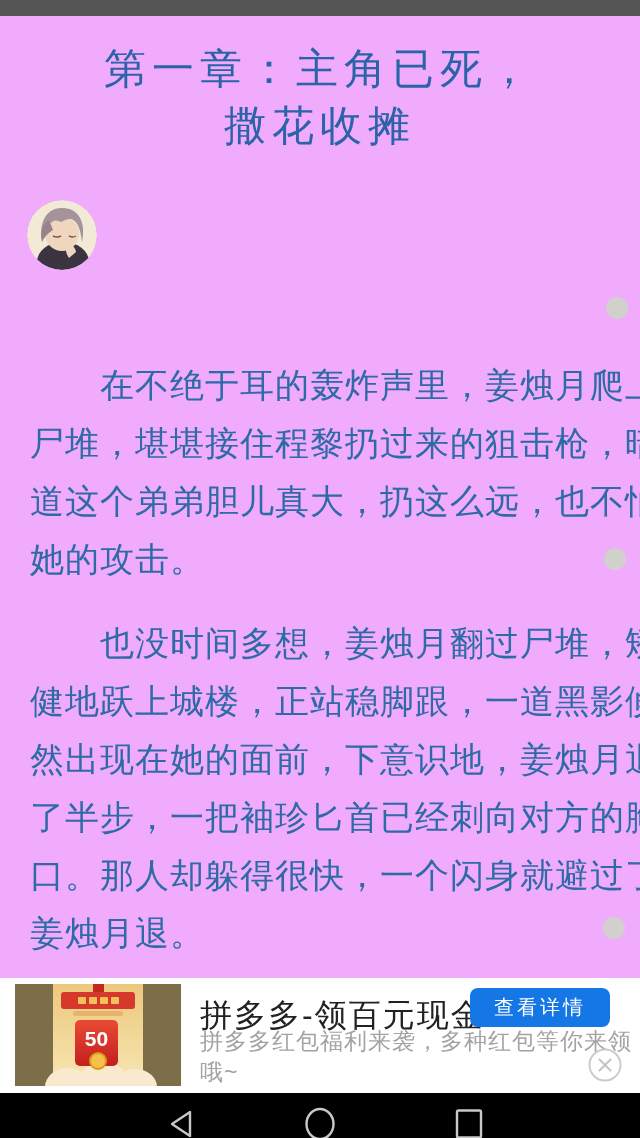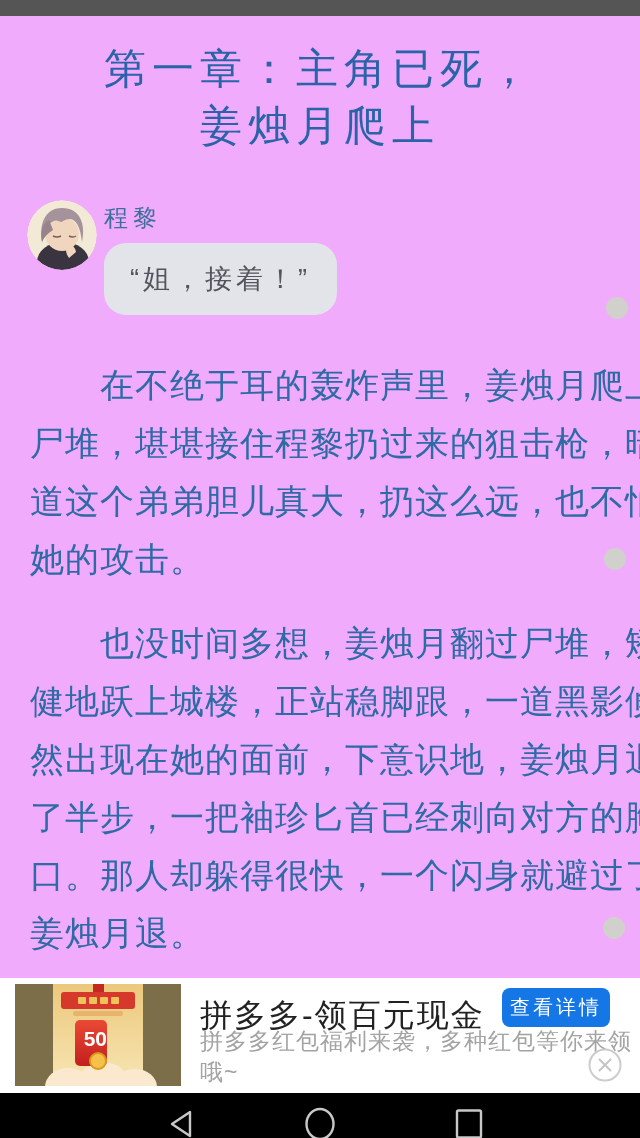--- a/index.html
+++ b/index.html
@@ -120,26 +120,26 @@
   .ad-ribbon i {
     display: block; width: 8px; height: 7px;
     background: #f0c25a; border-radius: 1px;
   }
   .ad-strip {
     position: absolute; left: 58px; top: 27px;
     width: 50px; height: 5px; background: #e8b36a; border-radius: 2px;
   }
   .ad-card {
     position: absolute; left: 60px; top: 36px;
-    width: 32px; height: 46px;
+    width: 43px; height: 46px;
     background: linear-gradient(#ea4a34, #c21f1f);
     border-radius: 5px;
     color: #ffffff;
     font-size: 21px; font-weight: bold;
-    text-align: right; line-height: 38px;
+    text-align: center; line-height: 38px;
   }
   .ad-coin {
     position: absolute; left: 74px; top: 68px;
     width: 18px; height: 18px;
     background: #f5c14c;
     border: 2px solid #d99a1a;
     border-radius: 50%;
   }
   .cloud {
     position: absolute;
@@ -159,21 +159,21 @@
   .ad-cta {
     position: absolute;
     right: 30px; top: 10px;
     background: #1577e6;
     color: #ffffff;
     border: none;
     border-radius: 8px;
     font-family: inherit;
     font-size: 20px;
     letter-spacing: 3px;
-    padding: 6px 8px;
+    padding: 6px 24px;
     cursor: pointer;
   }
   .ad-desc {
     position: absolute;
     left: 200px; top: 48px;
     width: 450px;
     font-size: 23px;
     line-height: 31px;
     letter-spacing: 1px;
     color: #a3a3a3;
@@ -197,21 +197,21 @@
   .nav-home    { left: 303px; }
   .nav-recents { left: 452px; }
 </style>
 </head>
 <body>
 
 <div class="screen">
 
   <div class="chapter-title">
     <div>第一章：主角已死，</div>
-    <div>姜烛月爬上</div>
+    <div>撒花收摊</div>
   </div>
 
   <div class="dialogue">
     <div class="avatar">
       <svg viewBox="0 0 70 70" width="70" height="70">
         <defs>
             <clipPath id="avclip">
               <circle cx="35" cy="35" r="35"></circle>
             </clipPath>
           </defs>
@@ -220,24 +220,20 @@
           <ellipse cx="36" cy="62" rx="26" ry="20" fill="#3a3440"></ellipse>
           <ellipse cx="35" cy="34" rx="17" ry="17" fill="#f0d5bf"></ellipse>
           <path d="M35 8 C17 8 12 26 15 42 C18 32 20 25 25 22 C31 18 33 24 36 21 C46 15 53 22 55 42 C59 24 53 8 35 8 Z" fill="#a6929a"></path>
           <path d="M15 42 C13 30 16 24 22 20 L26 30 C21 33 17 37 15 42 Z" fill="#97838b"></path>
           <path d="M40 46 C44 44 48 46 49 52 L42 58 C39 54 38 49 40 46 Z" fill="#f0d5bf"></path>
           <path d="M26 36 q4 2 8 0" stroke="#7a5c4e" stroke-width="1.4" fill="none"></path>
           <path d="M42 36 q4 2 7 0" stroke="#7a5c4e" stroke-width="1.4" fill="none"></path>
         </g>
       </svg>
     </div>
-    <div class="dialogue-col">
-      <div class="speaker-name">程黎</div>
-      <div class="speech-bubble">“姐，接着！”</div>
-    </div>
   </div>
 
   <div class="body-text">
       <div class="para">
         <div class="line first">在不绝于耳的轰炸声里，姜烛月爬上</div>
         <div class="line">尸堆，堪堪接住程黎扔过来的狙击枪，暗</div>
         <div class="line">道这个弟弟胆儿真大，扔这么远，也不怕</div>
         <div class="line">她的攻击。</div>
       </div>
       <div class="para">

